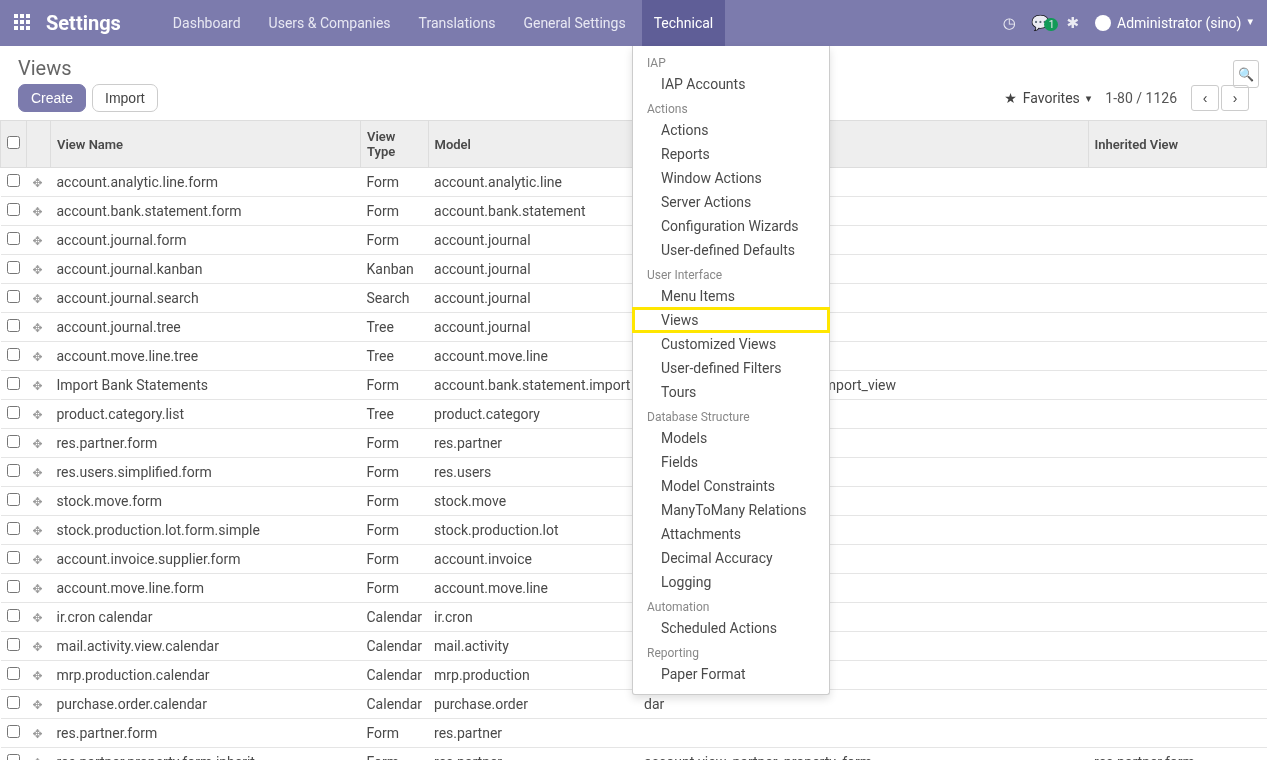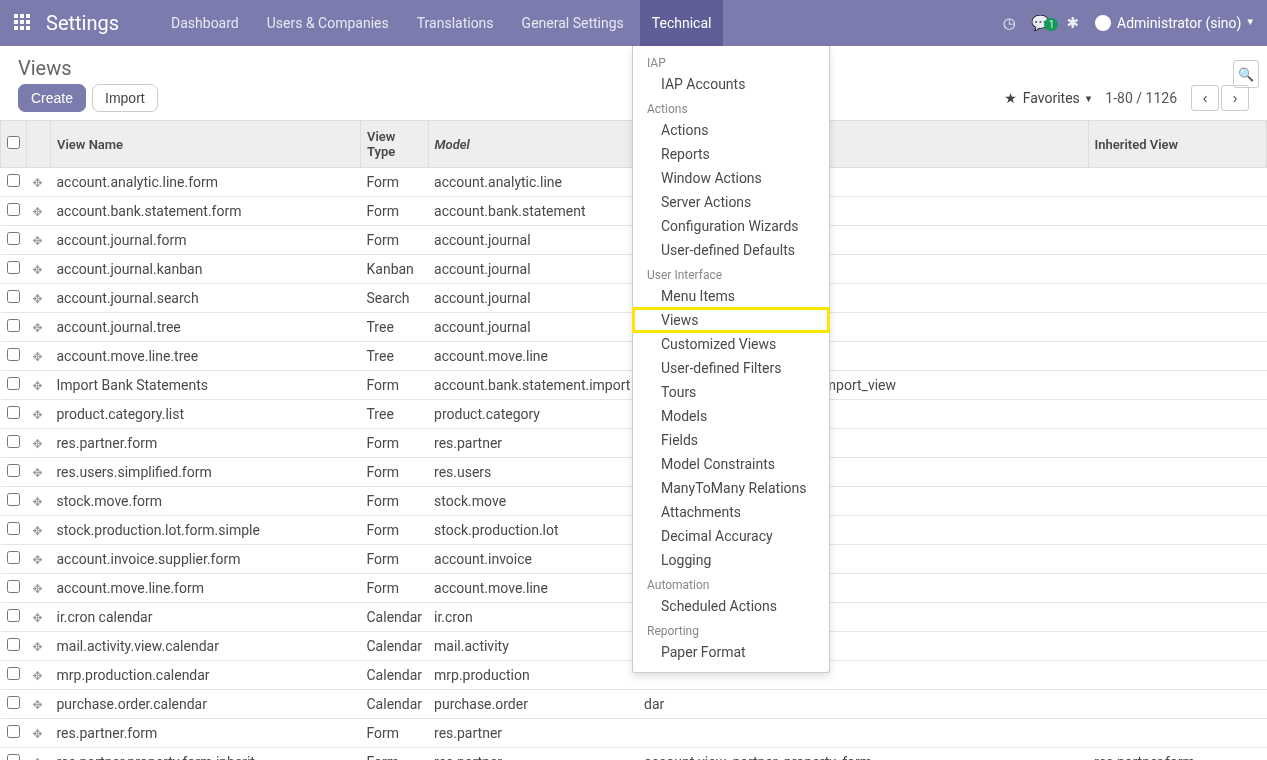--- a/index.html
+++ b/index.html
@@ -1,20 +1,20 @@
 <!DOCTYPE html>
 <html><head>
 <meta charset="utf-8">
 <style>
   * { box-sizing: border-box; margin: 0; padding: 0; }
   body { font-family: -apple-system, BlinkMacSystemFont, "Segoe UI", Roboto, sans-serif; font-size: 13px; color: #4c4c4c; background: #fff; }
   .navbar { background: #7c7bad; height: 46px; display: flex; align-items: center; padding: 0 14px; color: #fff; position: relative; }
   .brand-apps { width: 18px; height: 18px; display: grid; grid-template-columns: repeat(3,4px); grid-template-rows: repeat(3,4px); gap: 2px; margin-right: 14px; cursor: pointer; }
   .brand-apps span { background: #fff; }
-  .brand-title { font-size: 20px; font-weight: 400; margin-right: 40px; }
+  .brand-title { font-size: 20px; font-weight: 700; margin-right: 40px; }
   .nav-items { display: flex; gap: 4px; }
   .nav-item { padding: 0 12px; height: 46px; display: flex; align-items: center; cursor: pointer; font-size: 14px; color: #e8e8f3; }
   .nav-item.active { background: #5f5e97; color: #fff; }
   .nav-right { margin-left: auto; display: flex; align-items: center; gap: 16px; }
   .nav-right .rico { cursor: pointer; opacity: .85; font-size: 15px; }
   .chat-badge { position: relative; }
   .chat-badge .badge { position: absolute; top: 4px; right: -8px; background: #00a04a; color: #fff; border-radius: 8px; font-size: 10px; padding: 0 4px; line-height: 13px; min-width: 14px; text-align: center; }
   .user-area { display: flex; align-items: flex-start; gap: 6px; font-size: 14px; cursor: pointer; }
   .user-area .avatar { width: 16px; height: 16px; border-radius: 50%; background: #fff; display:inline-block; }
   .caret { font-size: 11px; }
@@ -38,21 +38,21 @@
   table.grid tbody td:first-child { width: 24px; }
   table.grid tbody td:nth-child(2) { width: 24px; }
   input[type=checkbox] { width: 13px; height: 13px; }
   .handle-icon { color: #999; font-size: 12px; cursor: move; display:inline-block; }
   
   .dropdown { position: absolute; top: 46px; left: 632px; width: 198px; background: #fff; border: 1px solid #ccc; border-top: none; border-radius: 0 0 3px 3px; box-shadow: 0 4px 8px rgba(0,0,0,.12); padding: 4px 0 8px; z-index: 10; }
   .dropdown .dd-header { font-size: 12px; color: #888; padding: 6px 14px 2px; }
   .dropdown .dd-item { font-size: 14px; padding: 4px 14px 4px 28px; cursor: pointer; color:#4a4a4a; }
   .dropdown .dd-item.highlight { outline: 3px solid #ffe600; outline-offset: -2px; }
   .col-viewname { width: 310px; }
-  .col-model { width: 210px; font-style: italic; }
+  .col-model { width: 210px; }
   .col-extid { width: 450px; }
   .col-inherit { }
 </style>
 </head>
 <body>
 
 <div class="navbar">
   <div class="brand-apps">
       <span></span>
       <span></span>
@@ -116,20 +116,21 @@
     <div class="dd-item">Window Actions</div>
     <div class="dd-item">Server Actions</div>
     <div class="dd-item">Configuration Wizards</div>
     <div class="dd-item">User-defined Defaults</div>
     <div class="dd-header">User Interface</div>
     <div class="dd-item">Menu Items</div>
     <div class="dd-item highlight">Views</div>
     <div class="dd-item">Customized Views</div>
     <div class="dd-item">User-defined Filters</div>
     <div class="dd-item">Tours</div>
+    <div class="dd-header">Database Structure</div>
     <div class="dd-item">Models</div>
     <div class="dd-item">Fields</div>
     <div class="dd-item">Model Constraints</div>
     <div class="dd-item">ManyToMany Relations</div>
     <div class="dd-item">Attachments</div>
     <div class="dd-item">Decimal Accuracy</div>
     <div class="dd-item">Logging</div>
     <div class="dd-header">Automation</div>
     <div class="dd-item">Scheduled Actions</div>
     <div class="dd-header">Reporting</div>

